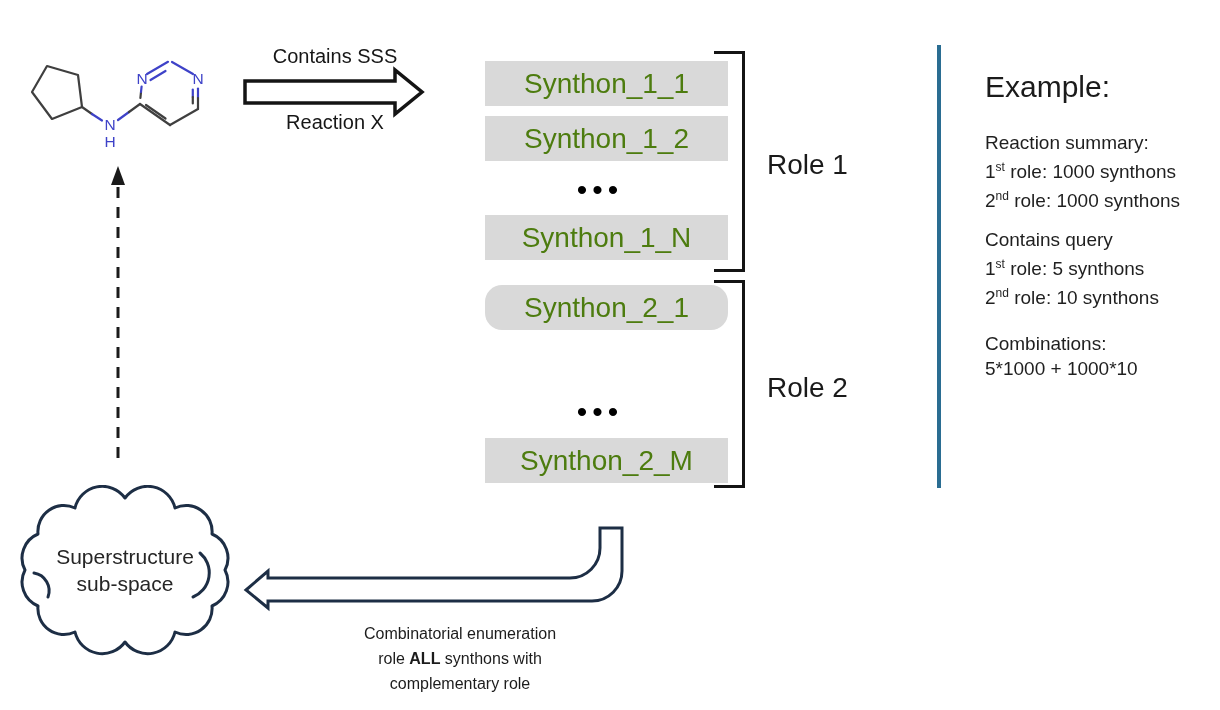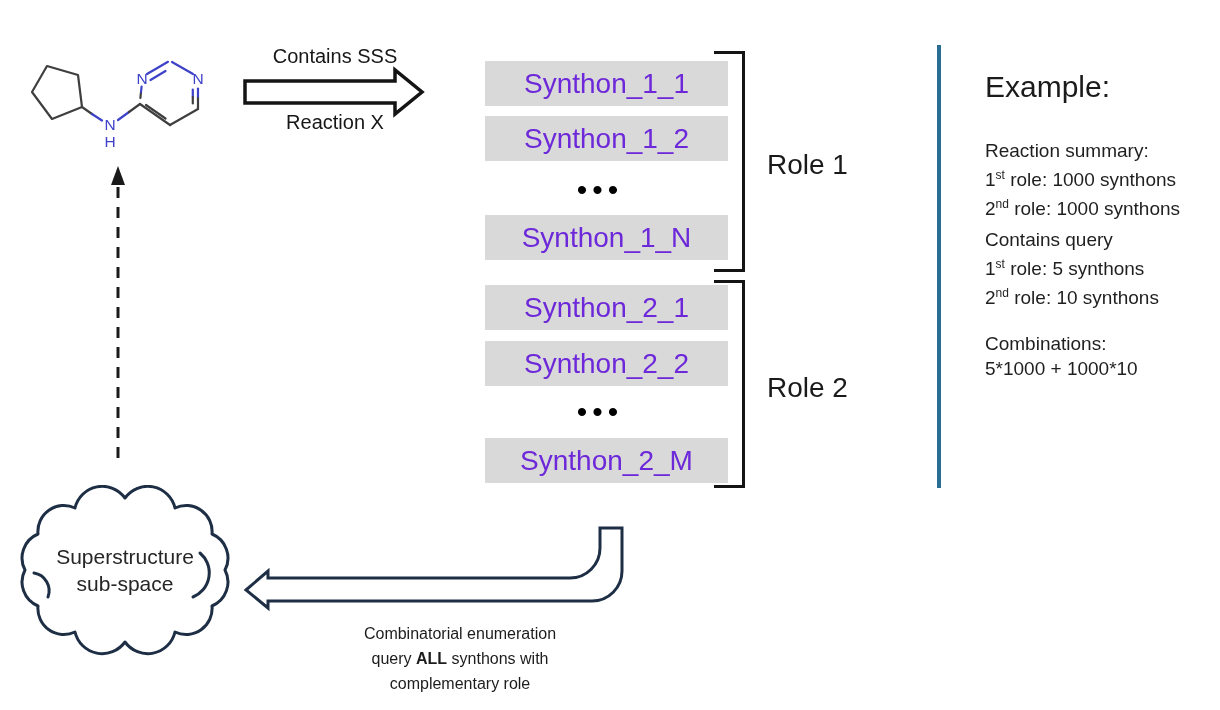--- a/index.html
+++ b/index.html
@@ -5,21 +5,21 @@
   html,body{margin:0;padding:0;background:#ffffff;}
   #canvas{
     position:relative;width:1220px;height:710px;background:#ffffff;overflow:hidden;
     font-family:"Liberation Sans", sans-serif;color:#1c1c1c;
   }
   .abs{position:absolute;}
   
   .synthon-box{
     position:absolute;left:485px;width:243px;height:45px;background:#d9d9d9;
     display:flex;align-items:center;justify-content:center;
-    font-size:28px;color:#6d28d9;white-space:nowrap;
+    font-size:28px;color:#4d7c0f;white-space:nowrap;
   }
   .dots{
     position:absolute;left:485px;width:230px;text-align:center;
     font-size:30px;letter-spacing:5px;color:#000;line-height:30px;
   }
   
   .bracket{
     position:absolute;left:714px;width:28px;
     border:3px solid #141414;border-left:none;
   }
@@ -91,36 +91,35 @@
     <path d="M5,21 H155 V10 L182,32 L155,54 V43 H5 Z" fill="#ffffff" stroke="#141414" stroke-width="3.5"></path>
   </svg>
   <div class="arrow-label" style="top:45px;">Contains SSS</div>
   <div class="arrow-label" style="top:111px;">Reaction X</div>
 
   <div class="synthon-box" style="top:61px;">Synthon_1_1</div>
   <div class="synthon-box" style="top:116px;">Synthon_1_2</div>
   <div class="dots" style="top:175px;">•••</div>
   <div class="synthon-box" style="top:215px;">Synthon_1_N</div>
 
-  <div class="synthon-box" style="top:285px;">Synthon_2_1</div>
-  <div class="synthon-box" style="top:341px;">Synthon_2_2</div>
+  <div class="synthon-box" style="top:285px;border-radius:17px;">Synthon_2_1</div>
   <div class="dots" style="top:397px;">•••</div>
   <div class="synthon-box" style="top:438px;">Synthon_2_M</div>
 
   <div class="bracket" style="top:51px;height:215px;"></div>
   <div class="bracket" style="top:280px;height:202px;"></div>
   <div class="role-label" style="top:149px;">Role 1</div>
   <div class="role-label" style="top:372px;">Role 2</div>
 
   <div id="divider"></div>
 
   <div id="example">
     <div class="ex-title">Example:</div>
 
-    <div class="ex-sec" style="top:68px;">
+    <div class="ex-sec" style="top:60px;">
       <div>Reaction summary:</div>
       <div><span>1</span><sup>st</sup><span> role: 1000 synthons</span></div>
       <div><span>2</span><sup>nd</sup><span> role: 1000 synthons</span></div>
     </div>
 
     <div class="ex-sec" style="top:157px;">
       <div>Contains query</div>
       <div><span>1</span><sup>st</sup><span> role: 5 synthons</span></div>
       <div><span>2</span><sup>nd</sup><span> role: 10 synthons</span></div>
     </div>
@@ -156,17 +155,17 @@
   <svg class="abs" style="left:230px;top:515px;" width="410" height="110" viewBox="0 0 410 110">
     <path fill="#ffffff" stroke="#1d2e45" stroke-width="3" stroke-linejoin="miter" d="M16,75 L38,56 L38,63 L340,63
              A30,30 0 0 0 370,33
              L370,13 L392,13 L392,56
              A30,30 0 0 1 362,86
              L38,86 L38,93 Z"></path>
   </svg>
 
   <div id="caption">
     <div>Combinatorial enumeration</div>
-    <div><span>query </span><b>ALL</b><span> synthons with</span></div>
+    <div><span>role </span><b>ALL</b><span> synthons with</span></div>
     <div>complementary role</div>
   </div>
 
 </div>
 
 </body></html>

